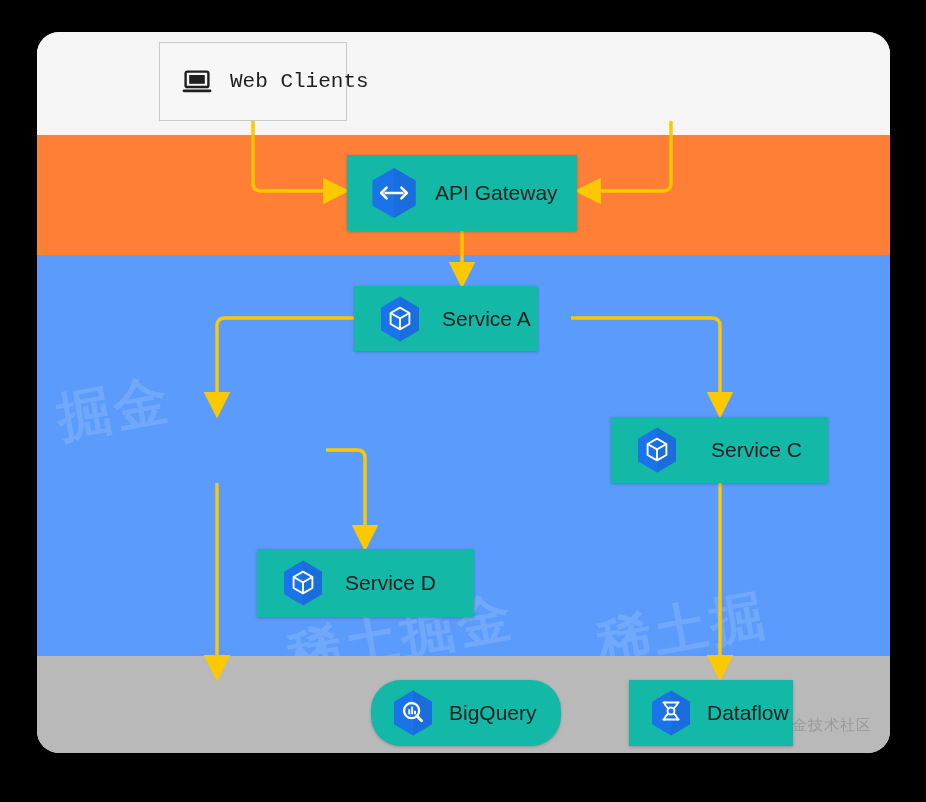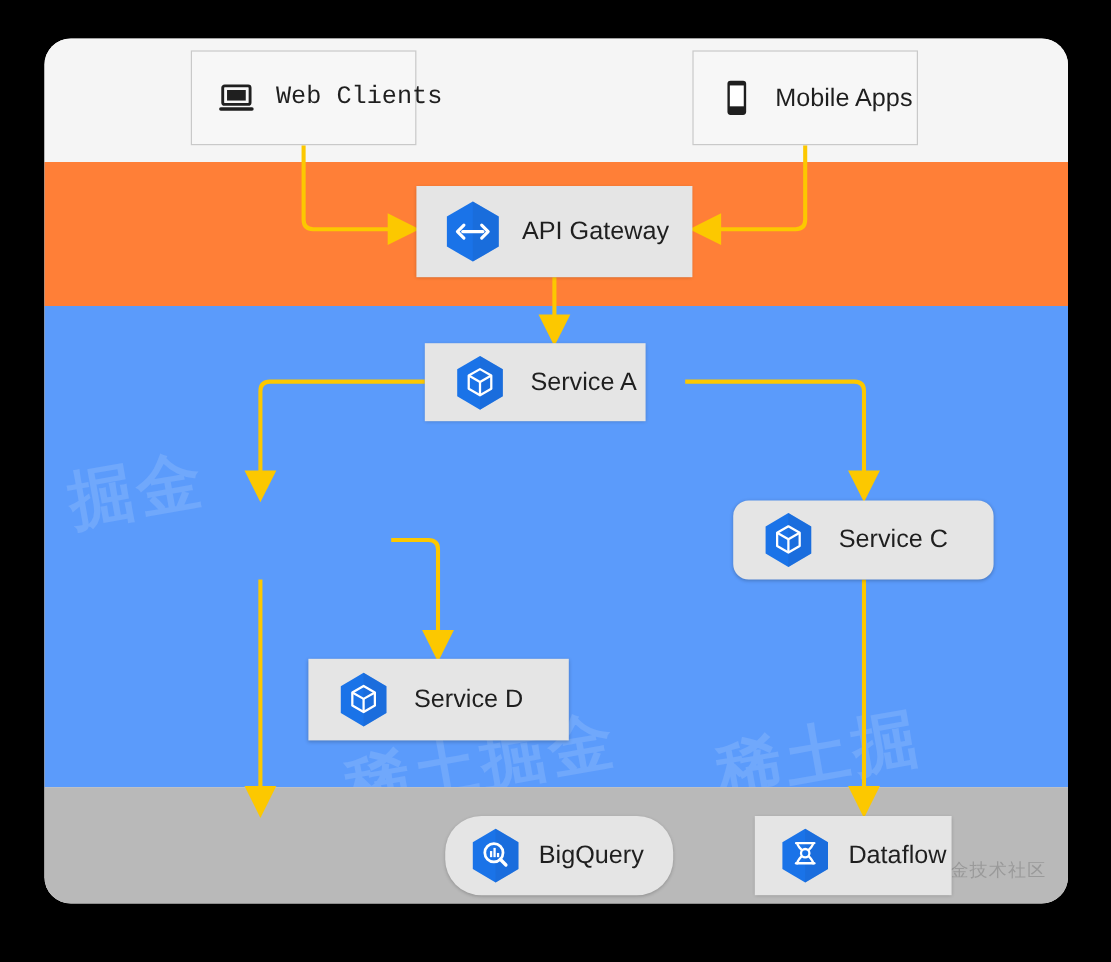--- a/index.html
+++ b/index.html
@@ -66,21 +66,21 @@
     width: 926px;
     height: 802px;
     pointer-events: none;
   }
 
   
   .node {
     position: absolute;
     display: flex;
     align-items: center;
-    background: #e5e5e5;
+    background: #14b8a6;
     box-shadow: 0 1px 3px rgba(0,0,0,0.22);
     box-sizing: border-box;
   }
   .node.outlined {
     background: #f7f7f7;
     border: 1px solid #c9c9c9;
     box-shadow: none;
   }
   .node .nlabel {
     font-size: 21px;
@@ -93,21 +93,21 @@
     justify-content: center;
     flex: 0 0 auto;
   }
 
   
   #n-web      { left: 159px; top: 42px;  width: 188px; height: 79px;  padding-left: 22px; gap: 18px; font-family: Liberation Mono, monospace; }
   #n-mobile   { left: 577px; top: 42px;  width: 188px; height: 79px;  padding-left: 26px; gap: 22px; }
   #n-gateway  { left: 347px; top: 155px; width: 230px; height: 76px;  padding-left: 22px; gap: 16px; }
   #n-svc-a    { left: 354px; top: 286px; width: 184px; height: 65px;  padding-left: 24px; gap: 20px; }
   #n-svc-b    { left: 109px; top: 417px; width: 217px; height: 66px;  padding-left: 24px; gap: 20px; }
-  #n-svc-c    { left: 611px; top: 417px; width: 217px; height: 66px;  padding-left: 24px; gap: 20px; border-radius: 13px; }
+  #n-svc-c    { left: 611px; top: 417px; width: 217px; height: 66px;  padding-left: 24px; gap: 32px; }
   #n-svc-d    { left: 257px; top: 549px; width: 217px; height: 68px;  padding-left: 24px; gap: 20px; }
   #n-storage  { left: 129px; top: 680px; width: 176px; height: 66px;  padding-left: 20px; gap: 14px; }
   #n-bigquery { left: 371px; top: 680px; width: 190px; height: 66px;  padding-left: 20px; gap: 14px; border-radius: 30px; }
   #n-dataflow { left: 629px; top: 680px; width: 164px; height: 66px;  padding-left: 20px; gap: 14px; }
 
   
   #watermark {
     position: absolute;
     right: 18px;
     bottom: 18px;
@@ -166,29 +166,20 @@
     <span class="nicon">
       <svg width="30" height="26" viewBox="0 0 30 26" xmlns="http://www.w3.org/2000/svg">
         <rect x="3.6" y="2.6" width="22.8" height="15.4" rx="1.6" fill="none" stroke="#1f1f1f" stroke-width="2.4"></rect>
         <rect x="7.2" y="6" width="15.6" height="8.8" fill="#1f1f1f"></rect>
         <rect x="0.6" y="20.4" width="28.8" height="2.8" rx="1.4" fill="#1f1f1f"></rect>
       </svg>
     </span>
     <span class="nlabel">Web Clients</span>
   </div>
 
-  <div class="node outlined" id="n-mobile">
-    <span class="nicon">
-      <svg width="20" height="31" viewBox="0 0 20 31" xmlns="http://www.w3.org/2000/svg">
-        <rect x="2.2" y="1.2" width="15.6" height="28.6" rx="2.6" fill="#1f1f1f"></rect>
-        <rect x="4.2" y="5.2" width="11.6" height="17.4" fill="#ffffff"></rect>
-      </svg>
-    </span>
-    <span class="nlabel">Mobile Apps</span>
-  </div>
 
   <div class="node" id="n-gateway">
     <span class="nicon">
       <svg width="50" height="54" viewBox="0 0 50 54" xmlns="http://www.w3.org/2000/svg">
         <polygon points="25,2 46.6,14.5 46.6,39.5 25,52 3.4,39.5 3.4,14.5" fill="#1a73e8"></polygon>
         <polygon points="25,2 46.6,14.5 46.6,39.5 25,52" fill="#1967d2" opacity="0.55"></polygon>
         <g stroke="#ffffff" stroke-width="2.6" fill="none" stroke-linecap="round" stroke-linejoin="round">
           <polyline points="17.6,21.6 12.2,27 17.6,32.4"></polyline>
           <polyline points="32.4,21.6 37.8,27 32.4,32.4"></polyline>
           <line x1="16.6" y1="27" x2="33.4" y2="27"></line>

